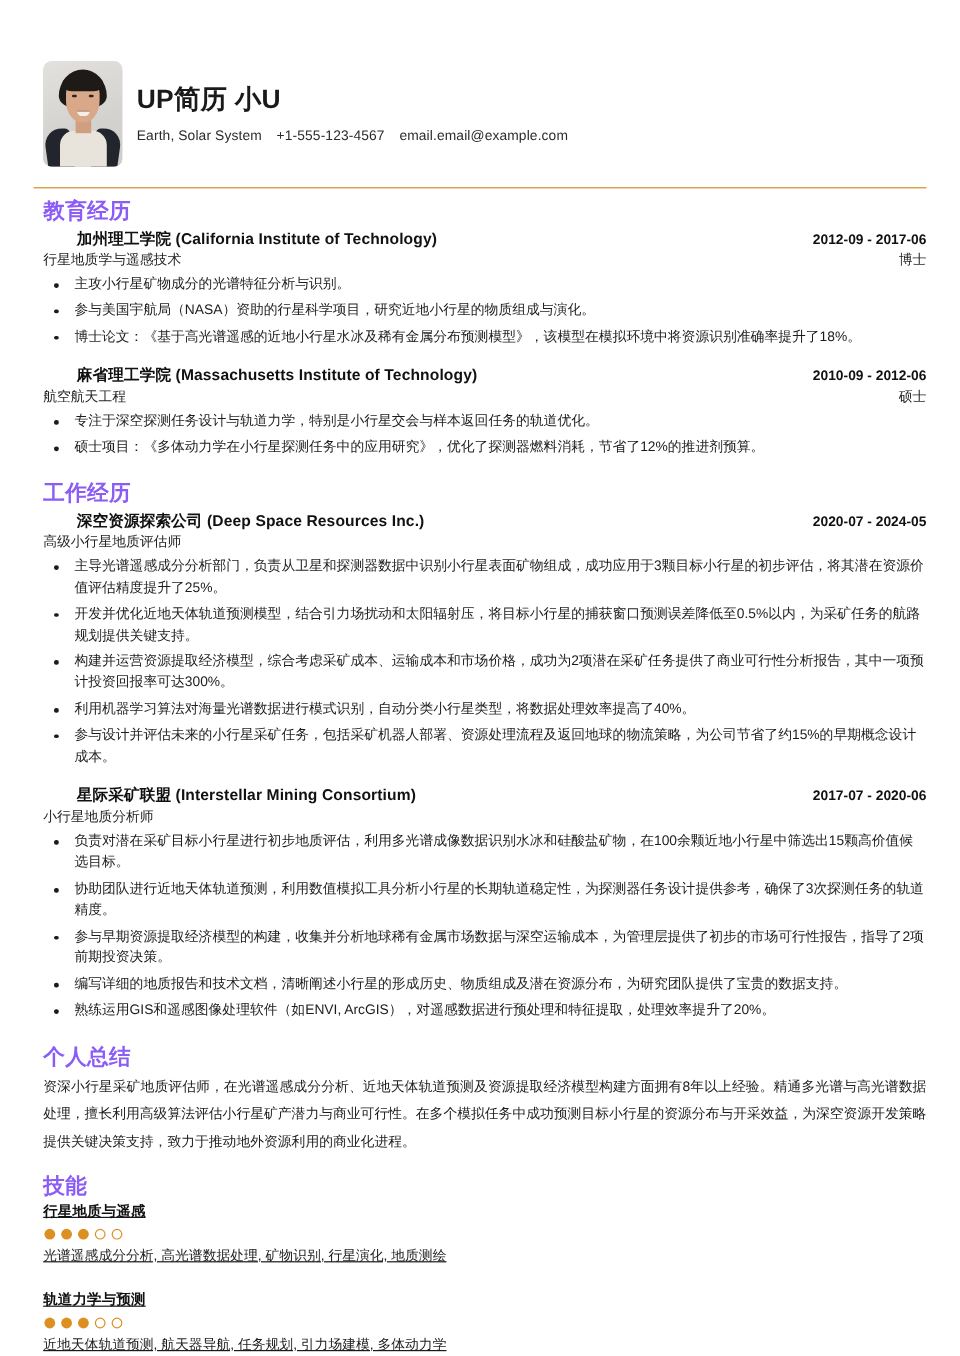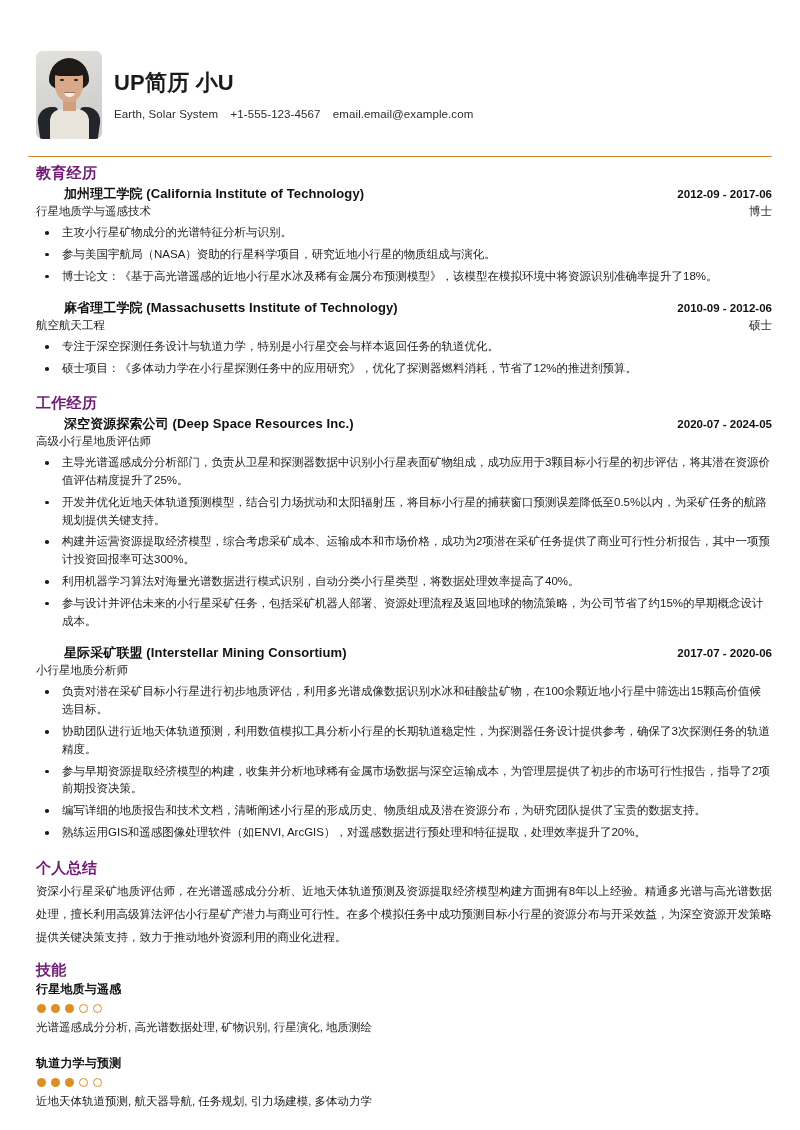--- a/index.html
+++ b/index.html
@@ -116,23 +116,23 @@
     color: #2b2b2b;
     letter-spacing: 0.1px;
   }
   .contact span { margin-right: 9px; }
   .contact span:last-child { margin-right: 0; }
 
   
   .section { padding-left: 8px; }
   .section.first-rule { border-top: 1.4px solid #d08c2a; padding-top: 7px; margin-top: 13px; }
   .sec-title {
-    color: #701a75;
-    font-weight: bold;
-    font-size: 15px;
+    color: #8b5cf6;
+    font-weight: bold;
+    font-size: 18px;
     margin-bottom: 1px;
     letter-spacing: 0.3px;
   }
 
   .entry { margin-top: 2px; }
   .entry + .entry { margin-top: 14px; }
   .entry-row {
     display: flex;
     justify-content: space-between;
     align-items: baseline;
@@ -186,21 +186,21 @@
   
   .summary {
     font-size: 11.5px;
     line-height: 2.0;
     color: #1c1c1c;
     margin-top: 2px;
     text-align: justify;
   }
 
   
-  .skill { margin-top: 0; }
+  .skill { margin-top: 0; text-decoration: underline; }
   .skill + .skill { margin-top: 20px; }
   .skill-name {
     font-size: 12px;
     font-weight: bold;
     color: #111;
     letter-spacing: 0.2px;
   }
   .dots { display: flex; gap: 5px; margin: 6px 0 6px 1px; }
   .dot {
     width: 9px; height: 9px;

